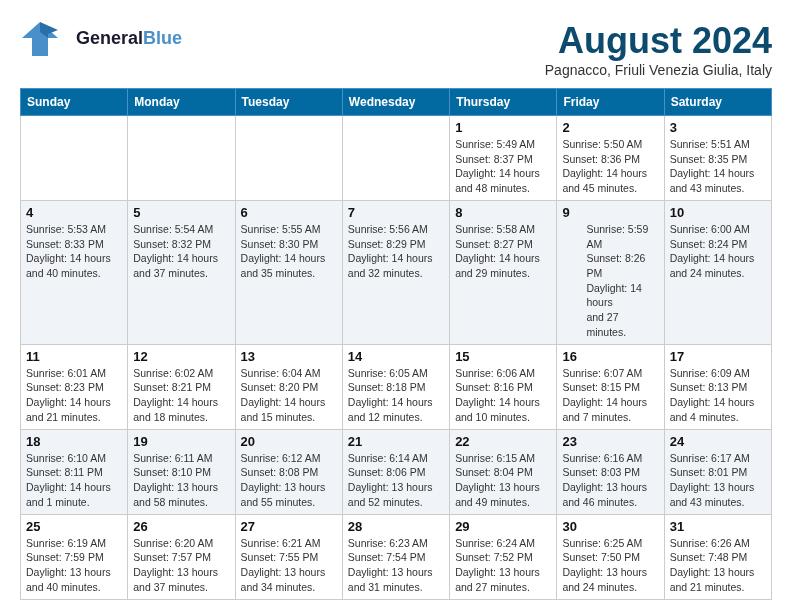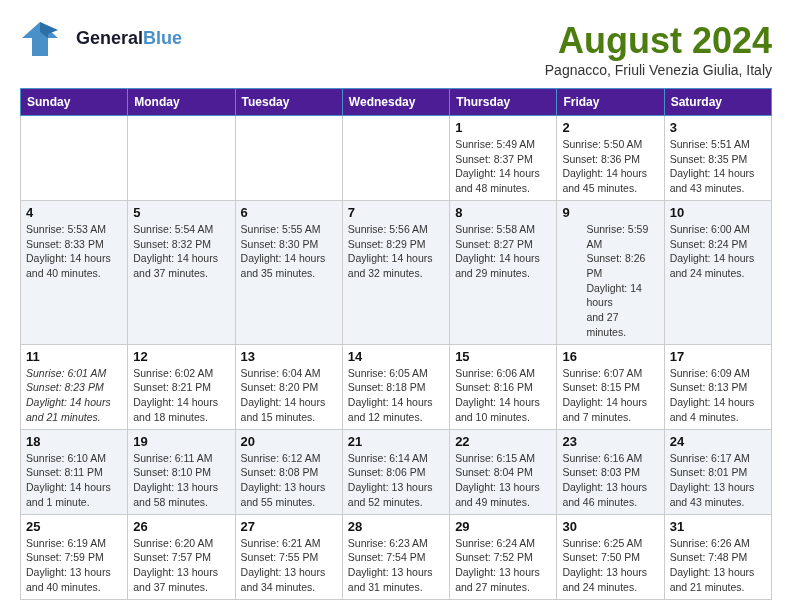--- a/index.html
+++ b/index.html
@@ -20,34 +20,34 @@
       display: flex;
       flex-direction: column;
       align-items: flex-start;
     }
     .title-block {
       text-align: right;
     }
     .month-year {
       font-size: 36px;
       font-weight: bold;
-      color: #4d7c0f;
+      color: #0c4a6e;
     }
     .location {
       font-size: 14px;
       color: #333;
       padding-left: 40px;
     }
     table {
       width: 100%;
       border-collapse: collapse;
       font-size: 11px;
     }
     thead tr th {
-      background: #4c1d95;
+      background: #0369a1;
       color: #fff;
       text-align: left;
       padding: 6px 6px;
       font-size: 12px;
       border: 1px solid #4a90c8;
     }
     tbody tr td {
       border: 1px solid #ccc;
       vertical-align: top;
       padding: 4px 5px;
@@ -187,21 +187,21 @@
           <div class="day-num">10</div>
           <div class="day-info" style="white-space: pre-line;">Sunrise: 6:00 AM
 Sunset: 8:24 PM
 Daylight: 14 hours
 and 24 minutes.</div>
         </td>
       </tr>
       <tr>
         <td>
           <div class="day-num">11</div>
-          <div class="day-info" style="white-space: pre-line; font-style: italic;">Sunrise: 6:01 AM
+          <div class="day-info" style="white-space: pre-line;">Sunrise: 6:01 AM
 Sunset: 8:23 PM
 Daylight: 14 hours
 and 21 minutes.</div>
         </td>
         <td>
           <div class="day-num">12</div>
           <div class="day-info" style="white-space: pre-line;">Sunrise: 6:02 AM
 Sunset: 8:21 PM
 Daylight: 14 hours
 and 18 minutes.</div>

